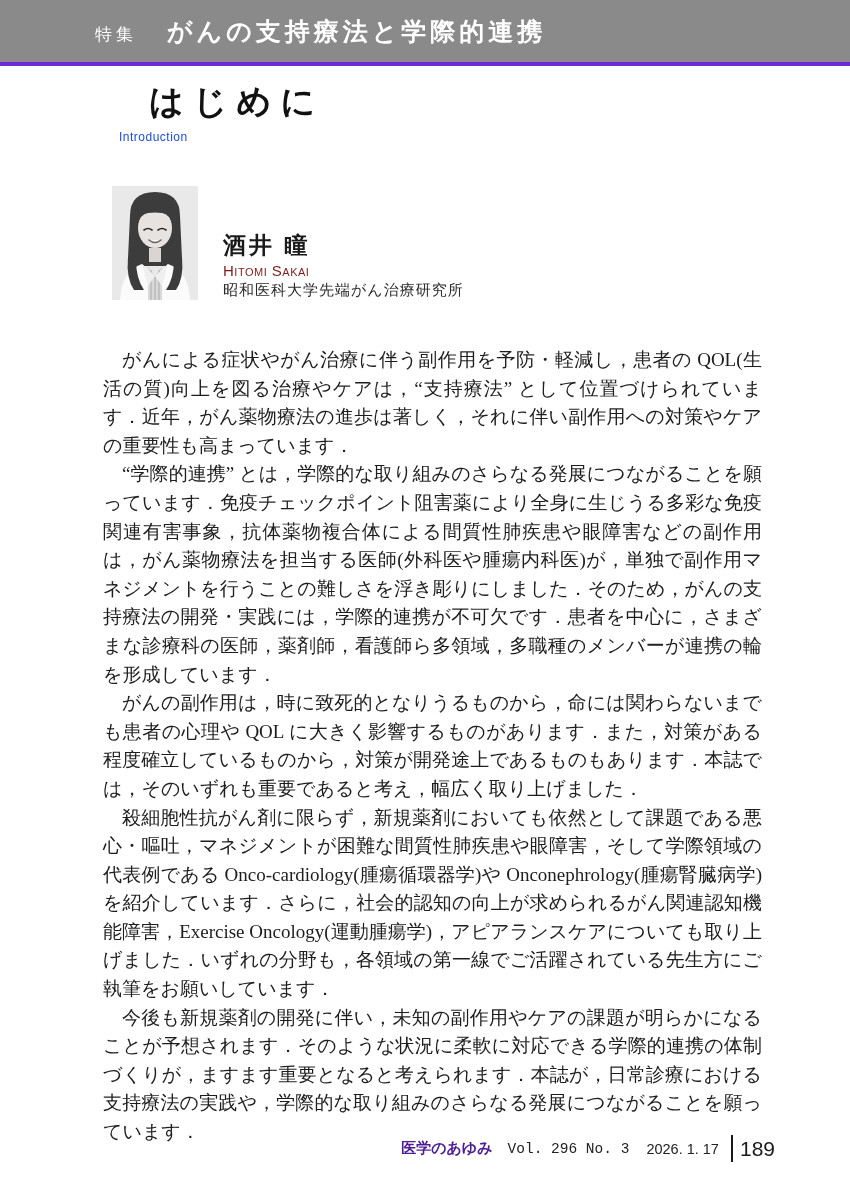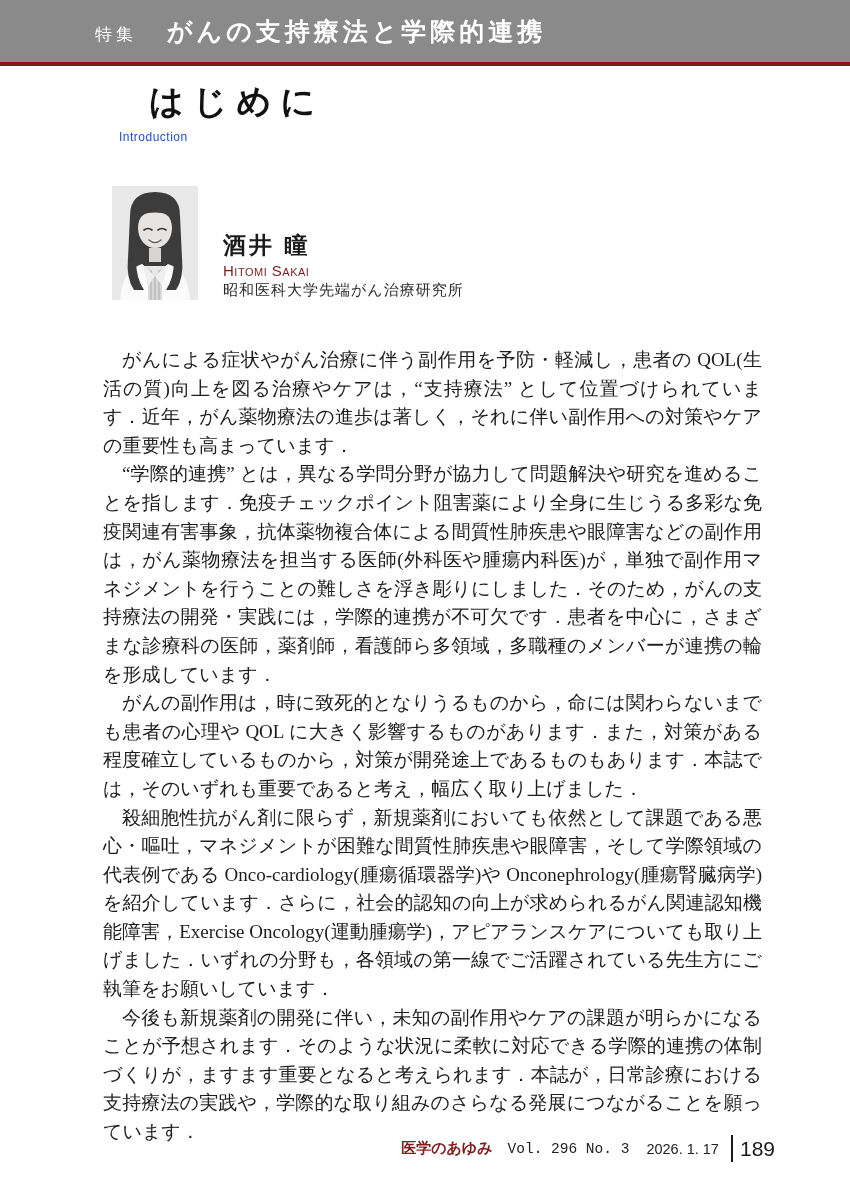--- a/index.html
+++ b/index.html
@@ -11,21 +11,21 @@
     background:#ffffff;
     overflow:hidden;
     font-family:"Liberation Sans", sans-serif;
     color:#1d1d1d;
   }
 
   
   .band {
     position:absolute; top:0; left:0; width:850px; height:66px;
     background:#8a8a8a;
-    border-bottom:4px solid #7f1d1d;
+    border-bottom:4px solid #6d28d9;
     display:flex; align-items:center;
     padding-left:95px;
   }
   .band .feature-label {
     color:#ffffff; font-size:17px; letter-spacing:4px;
     transform:translateY(3px);
   }
   .band .feature-title {
     color:#ffffff; font-size:25px; font-weight:bold; letter-spacing:4px;
     margin-left:30px;
@@ -70,21 +70,21 @@
     font-size:19px; line-height:28.6px;
     text-align:justify; color:#1d1d1d;
   }
   .body-text p { text-indent:1em; margin:0; }
 
   
   .footer {
     position:absolute; right:75px; bottom:38px;
     display:flex; align-items:center;
   }
-  .footer .journal-name { font-size:15px; font-weight:bold; color:#7f1d1d; }
+  .footer .journal-name { font-size:15px; font-weight:bold; color:#4c1d95; }
   .footer .volume-info  { font-size:14.5px; color:#222; margin-left:15px;font-family:Liberation Mono, monospace; }
   .footer .issue-date   { font-size:14.5px; color:#222; margin-left:17px; }
   .footer .page-divider {
     width:2px; height:27px; background:#1a1a1a; margin-left:12px;
   }
   .footer .page-number  { font-size:21px; color:#1a1a1a; margin-left:7px; }
 </style>
 </head>
 <body>
 
@@ -128,21 +128,21 @@
     </svg>
     <div class="author-info">
       <div class="author-name">酒井 瞳</div>
       <div class="author-romaji">Hitomi Sakai</div>
       <div class="author-affiliation">昭和医科大学先端がん治療研究所</div>
     </div>
   </div>
 
   <div class="body-text">
     <p>がんによる症状やがん治療に伴う副作用を予防・軽減し，患者の QOL(生活の質)向上を図る治療やケアは，“支持療法” として位置づけられています．近年，がん薬物療法の進歩は著しく，それに伴い副作用への対策やケアの重要性も高まっています．</p>
-    <p>“学際的連携” とは，異なる学問分野が協力して問題解決や研究を進めることを指します．免疫チェックポイント阻害薬により全身に生じうる多彩な免疫関連有害事象，抗体薬物複合体による間質性肺疾患や眼障害などの副作用は，がん薬物療法を担当する医師(外科医や腫瘍内科医)が，単独で副作用マネジメントを行うことの難しさを浮き彫りにしました．そのため，がんの支持療法の開発・実践には，学際的連携が不可欠です．患者を中心に，さまざまな診療科の医師，薬剤師，看護師ら多領域，多職種のメンバーが連携の輪を形成しています．</p>
+    <p>“学際的連携” とは，学際的な取り組みのさらなる発展につながることを願っています．免疫チェックポイント阻害薬により全身に生じうる多彩な免疫関連有害事象，抗体薬物複合体による間質性肺疾患や眼障害などの副作用は，がん薬物療法を担当する医師(外科医や腫瘍内科医)が，単独で副作用マネジメントを行うことの難しさを浮き彫りにしました．そのため，がんの支持療法の開発・実践には，学際的連携が不可欠です．患者を中心に，さまざまな診療科の医師，薬剤師，看護師ら多領域，多職種のメンバーが連携の輪を形成しています．</p>
     <p>がんの副作用は，時に致死的となりうるものから，命には関わらないまでも患者の心理や QOL に大きく影響するものがあります．また，対策がある程度確立しているものから，対策が開発途上であるものもあります．本誌では，そのいずれも重要であると考え，幅広く取り上げました．</p>
     <p>殺細胞性抗がん剤に限らず，新規薬剤においても依然として課題である悪心・嘔吐，マネジメントが困難な間質性肺疾患や眼障害，そして学際領域の代表例である Onco-cardiology(腫瘍循環器学)や Onconephrology(腫瘍腎臓病学)を紹介しています．さらに，社会的認知の向上が求められるがん関連認知機能障害，Exercise Oncology(運動腫瘍学)，アピアランスケアについても取り上げました．いずれの分野も，各領域の第一線でご活躍されている先生方にご執筆をお願いしています．</p>
     <p>今後も新規薬剤の開発に伴い，未知の副作用やケアの課題が明らかになることが予想されます．そのような状況に柔軟に対応できる学際的連携の体制づくりが，ますます重要となると考えられます．本誌が，日常診療における支持療法の実践や，学際的な取り組みのさらなる発展につながることを願っています．</p>
   </div>
 
   <div class="footer">
     <span class="journal-name">医学のあゆみ</span>
     <span class="volume-info">Vol. 296 No. 3</span>
     <span class="issue-date">2026. 1. 17</span>
     <span class="page-divider"></span>

